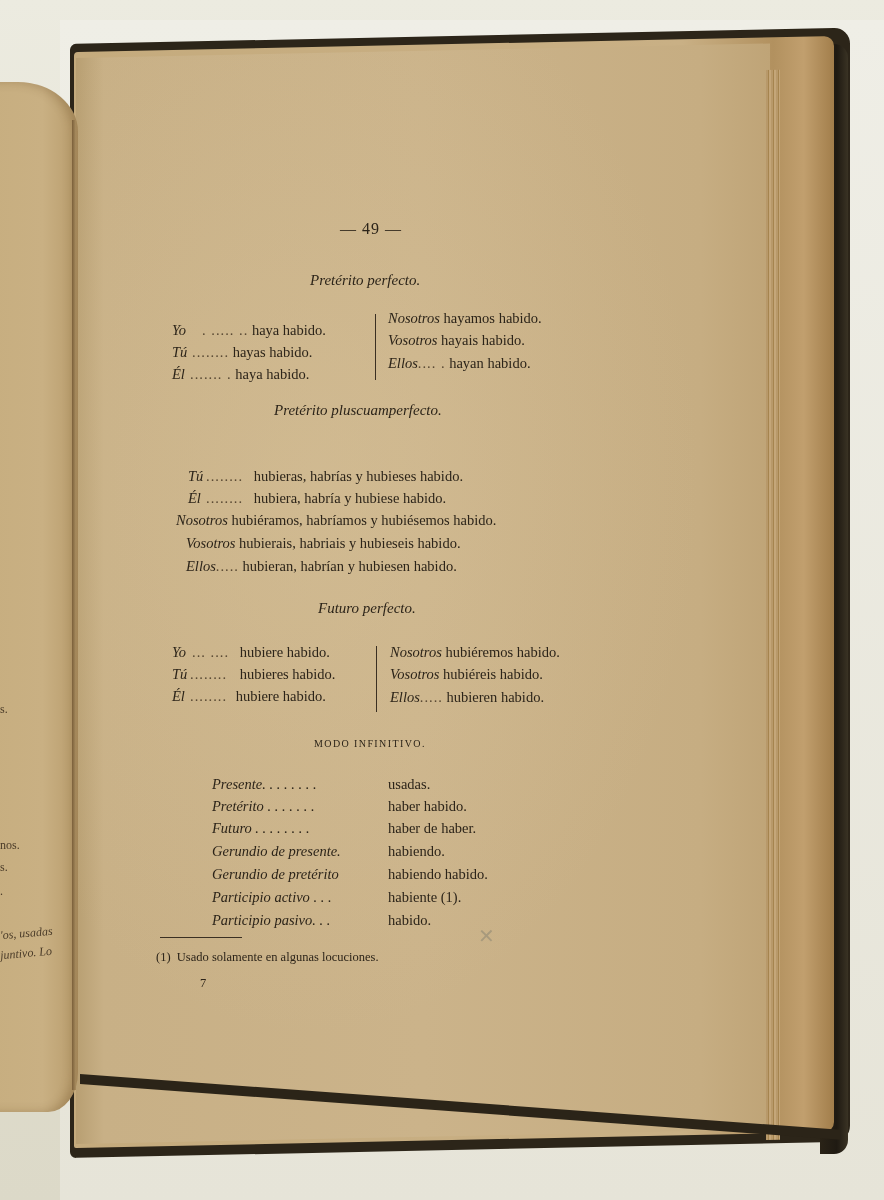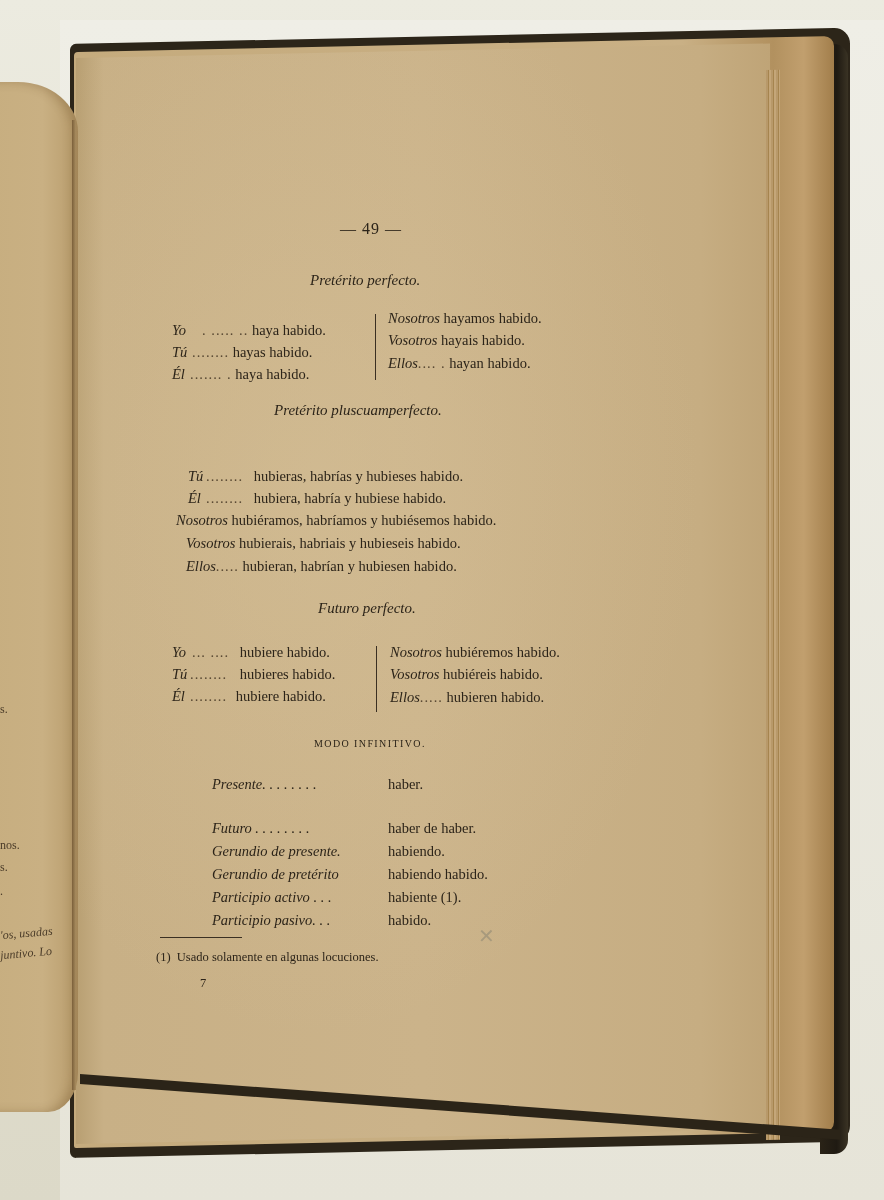--- a/index.html
+++ b/index.html
@@ -186,21 +186,24 @@
     <span>hubiéreis habido.</span>
   </div>
   <div class="text row" style="left:390px;top:689px;">
     <span class="pron">Ellos</span><span class="dots">.....</span>
     <span>hubieren habido.</span>
   </div>
 
   <div class="text smallcaps" style="left:314px;top:738px;">MODO INFINITIVO.</div>
 
   <div class="text row" style="left:212px;top:776px;">
-    <span class="pron" style="width:176px">Presente. . . . . . . .</span><span>haber.</span>
+    <span class="pron" style="width:176px">Presente. . . . . . . .</span><span>usadas.</span>
+  </div>
+  <div class="text row" style="left:212px;top:798px;">
+    <span class="pron" style="width:176px">Pretérito . . . . . . .</span><span>haber habido.</span>
   </div>
   <div class="text row" style="left:212px;top:820px;">
     <span class="pron" style="width:176px">Futuro . . . . . . . .</span><span>haber de haber.</span>
   </div>
   <div class="text row" style="left:212px;top:843px;">
     <span class="pron" style="width:176px">Gerundio de presente.</span><span>habiendo.</span>
   </div>
   <div class="text row" style="left:212px;top:866px;">
     <span class="pron" style="width:176px">Gerundio de pretérito</span><span>habiendo habido.</span>
   </div>

